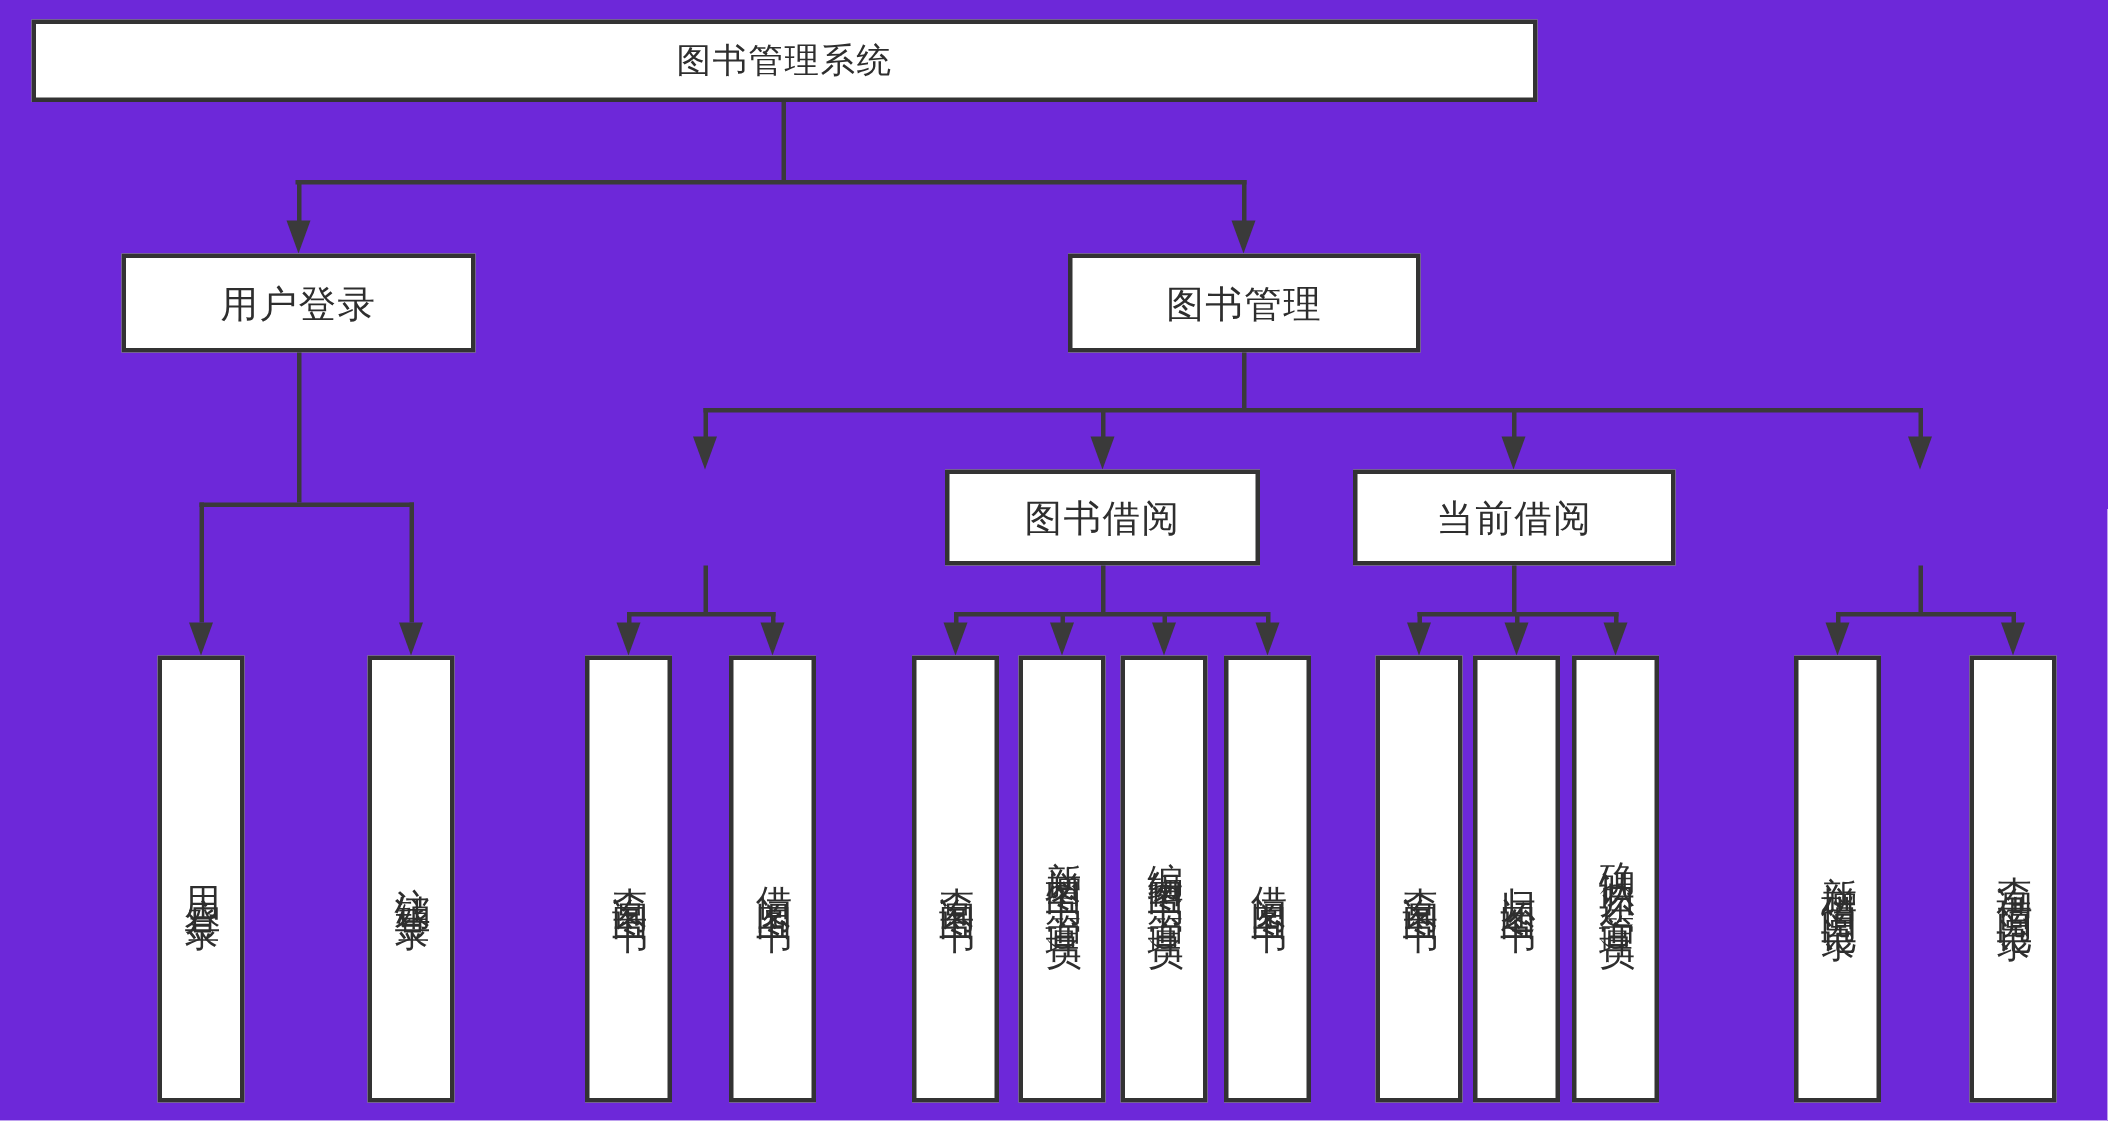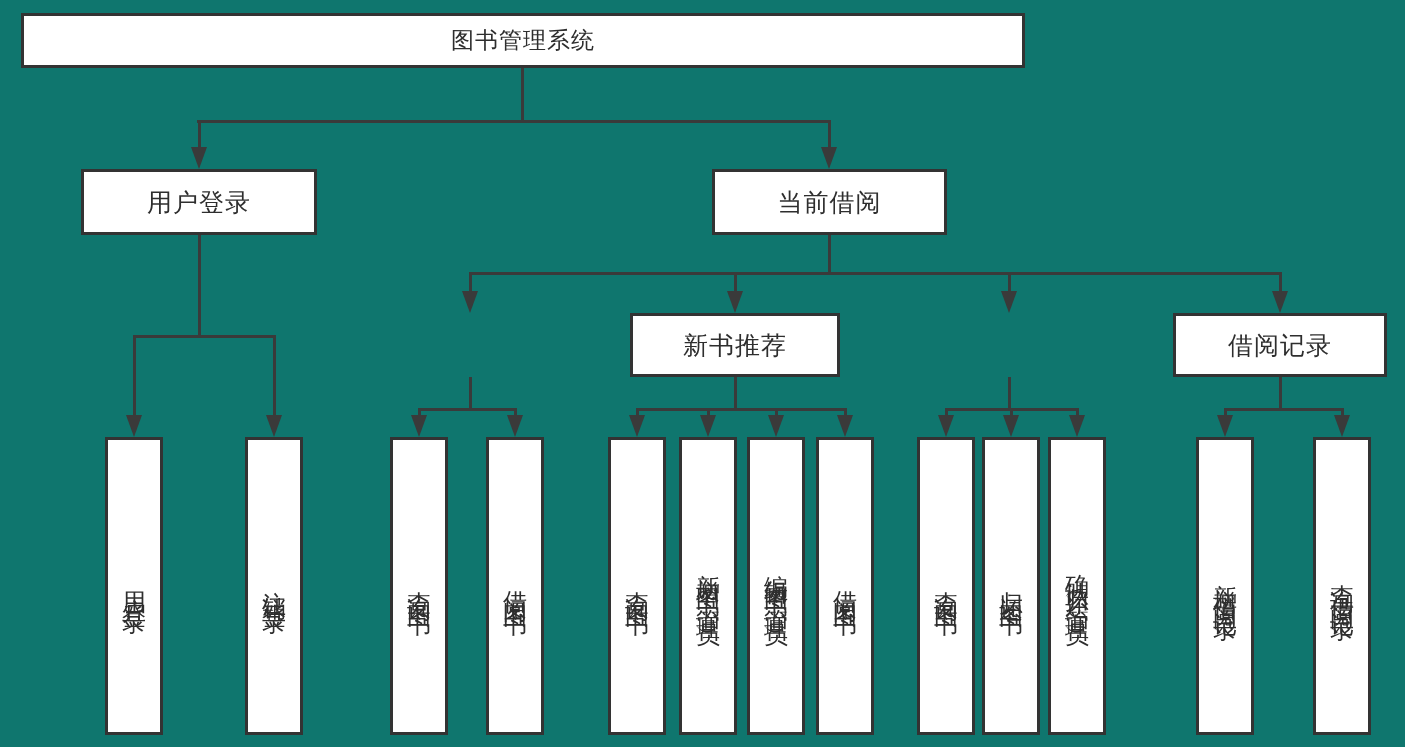--- a/index.html
+++ b/index.html
@@ -1,17 +1,17 @@
 <!DOCTYPE html>
 <html><head>
 <meta charset="utf-8">
 <style>
   html,body{margin:0;padding:0;background:#ffffff;}
   .canvas{
-    position:relative;width:1405px;height:747px;background:#0f766e;
+    position:relative;width:1405px;height:747px;background:#6d28d9;
     font-family:"Liberation Sans",sans-serif;color:#2e2e2e;overflow:hidden;
   }
   .box{
     position:absolute;border:3px solid #333333;background:#ffffff;
     box-sizing:border-box;display:flex;align-items:center;justify-content:center;
     color:#2e2e2e;
   }
   .hbox{font-size:25px;letter-spacing:1px;}
   .rootbox{font-size:23px;letter-spacing:1px;}
   .leaf{
@@ -42,21 +42,21 @@
   <div class="hl" style="left:197px;top:120px;width:634px"></div>
   <div class="vl" style="left:198px;top:120px;height:29px"></div>
   <div class="ah" style="left:191px;top:147px"></div>
   <div class="vl" style="left:828px;top:120px;height:29px"></div>
   <div class="ah" style="left:821px;top:147px"></div>
 
   <div class="box hbox" style="left:81px;top:169px;width:236px;height:66px">
     <span>用户登录</span>
   </div>
   <div class="box hbox" style="left:712px;top:169px;width:235px;height:66px">
-    <span>当前借阅</span>
+    <span>图书管理</span>
   </div>
 
   <div class="vl" style="left:198px;top:235px;height:100px"></div>
   <div class="hl" style="left:133px;top:335px;width:143px"></div>
   <div class="vl" style="left:133px;top:335px;height:80px"></div>
   <div class="ah" style="left:126px;top:415px"></div>
   <div class="vl" style="left:273px;top:335px;height:80px"></div>
   <div class="ah" style="left:266px;top:415px"></div>
 
   <div class="vl" style="left:828px;top:235px;height:37px"></div>
@@ -64,24 +64,24 @@
   <div class="vl" style="left:469px;top:272px;height:21px"></div>
   <div class="ah" style="left:462px;top:291px"></div>
   <div class="vl" style="left:734px;top:272px;height:21px"></div>
   <div class="ah" style="left:727px;top:291px"></div>
   <div class="vl" style="left:1008px;top:272px;height:21px"></div>
   <div class="ah" style="left:1001px;top:291px"></div>
   <div class="vl" style="left:1279px;top:272px;height:21px"></div>
   <div class="ah" style="left:1272px;top:291px"></div>
 
   <div class="box hbox" style="left:630px;top:313px;width:210px;height:64px">
-    <span>新书推荐</span>
+    <span>图书借阅</span>
   </div>
-  <div class="box hbox" style="left:1173px;top:313px;width:214px;height:64px">
-    <span>借阅记录</span>
+  <div class="box hbox" style="left:902px;top:313px;width:215px;height:64px">
+    <span>当前借阅</span>
   </div>
 
   <div class="vl" style="left:469px;top:377px;height:31px"></div>
   <div class="hl" style="left:418px;top:408px;width:99px"></div>
   <div class="vl" style="left:418px;top:408px;height:9px"></div>
   <div class="ah" style="left:411px;top:415px"></div>
   <div class="vl" style="left:514px;top:408px;height:9px"></div>
   <div class="ah" style="left:507px;top:415px"></div>
 
   <div class="vl" style="left:734px;top:377px;height:31px"></div>

